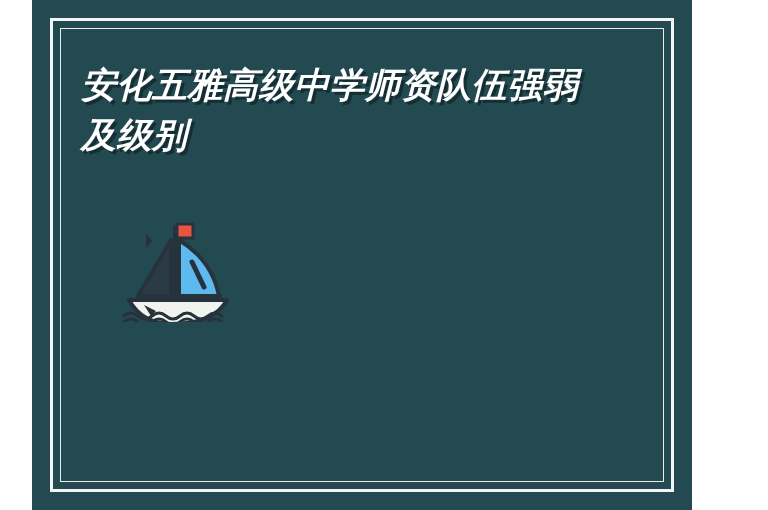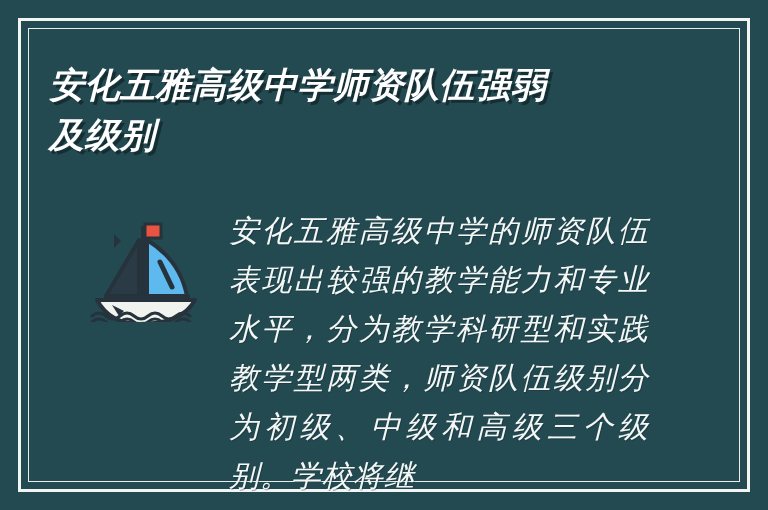--- a/index.html
+++ b/index.html
@@ -8,24 +8,25 @@
   }
   body {
     width: 768px;
     height: 510px;
     overflow: hidden;
     font-family: "Liberation Sans", sans-serif;
   }
 
   #poster {
     position: relative;
-    width: 768px;
+    width: 660px;
     height: 510px;
     background: #234a51;
     box-sizing: border-box;
+    margin-left: 32px;
   }
 
   
   #frame-outer {
     position: absolute;
     left: 18px;
     top: 18px;
     right: 18px;
     bottom: 18px;
     border: 3px solid #f2f5f4;
@@ -116,15 +117,14 @@
 
       <path d="M9 88 L107 88 Q94 112 52 112 Q22 112 9 88 Z" fill="#f1f3ee" stroke="#26333d" stroke-width="4" stroke-linejoin="round"></path>
 
       <path d="M24 93 L31 104 L36 99 Z" fill="#26333d"></path>
 
       <path d="M4 104 q7 -6 14 0 t14 0 t14 0 t14 0 t14 0 t14 0 t14 0" fill="none" stroke="#26333d" stroke-width="3" stroke-linecap="round"></path>
       <path d="M4 110 q7 -6 14 0 t14 0 t14 0 t14 0 t14 0 t14 0 t14 0" fill="none" stroke="#26333d" stroke-width="3" stroke-linecap="round"></path>
     </svg>
   </div>
 
-  <div id="body-copy">安化五雅高级中学的师资队伍表现出较强的教学能力和专业水平，分为教学科研型和实践教学型两类，师资队伍级别分为初级、中级和高级三个级别。学校将继</div>
 
 </div>
 
 </body></html>

